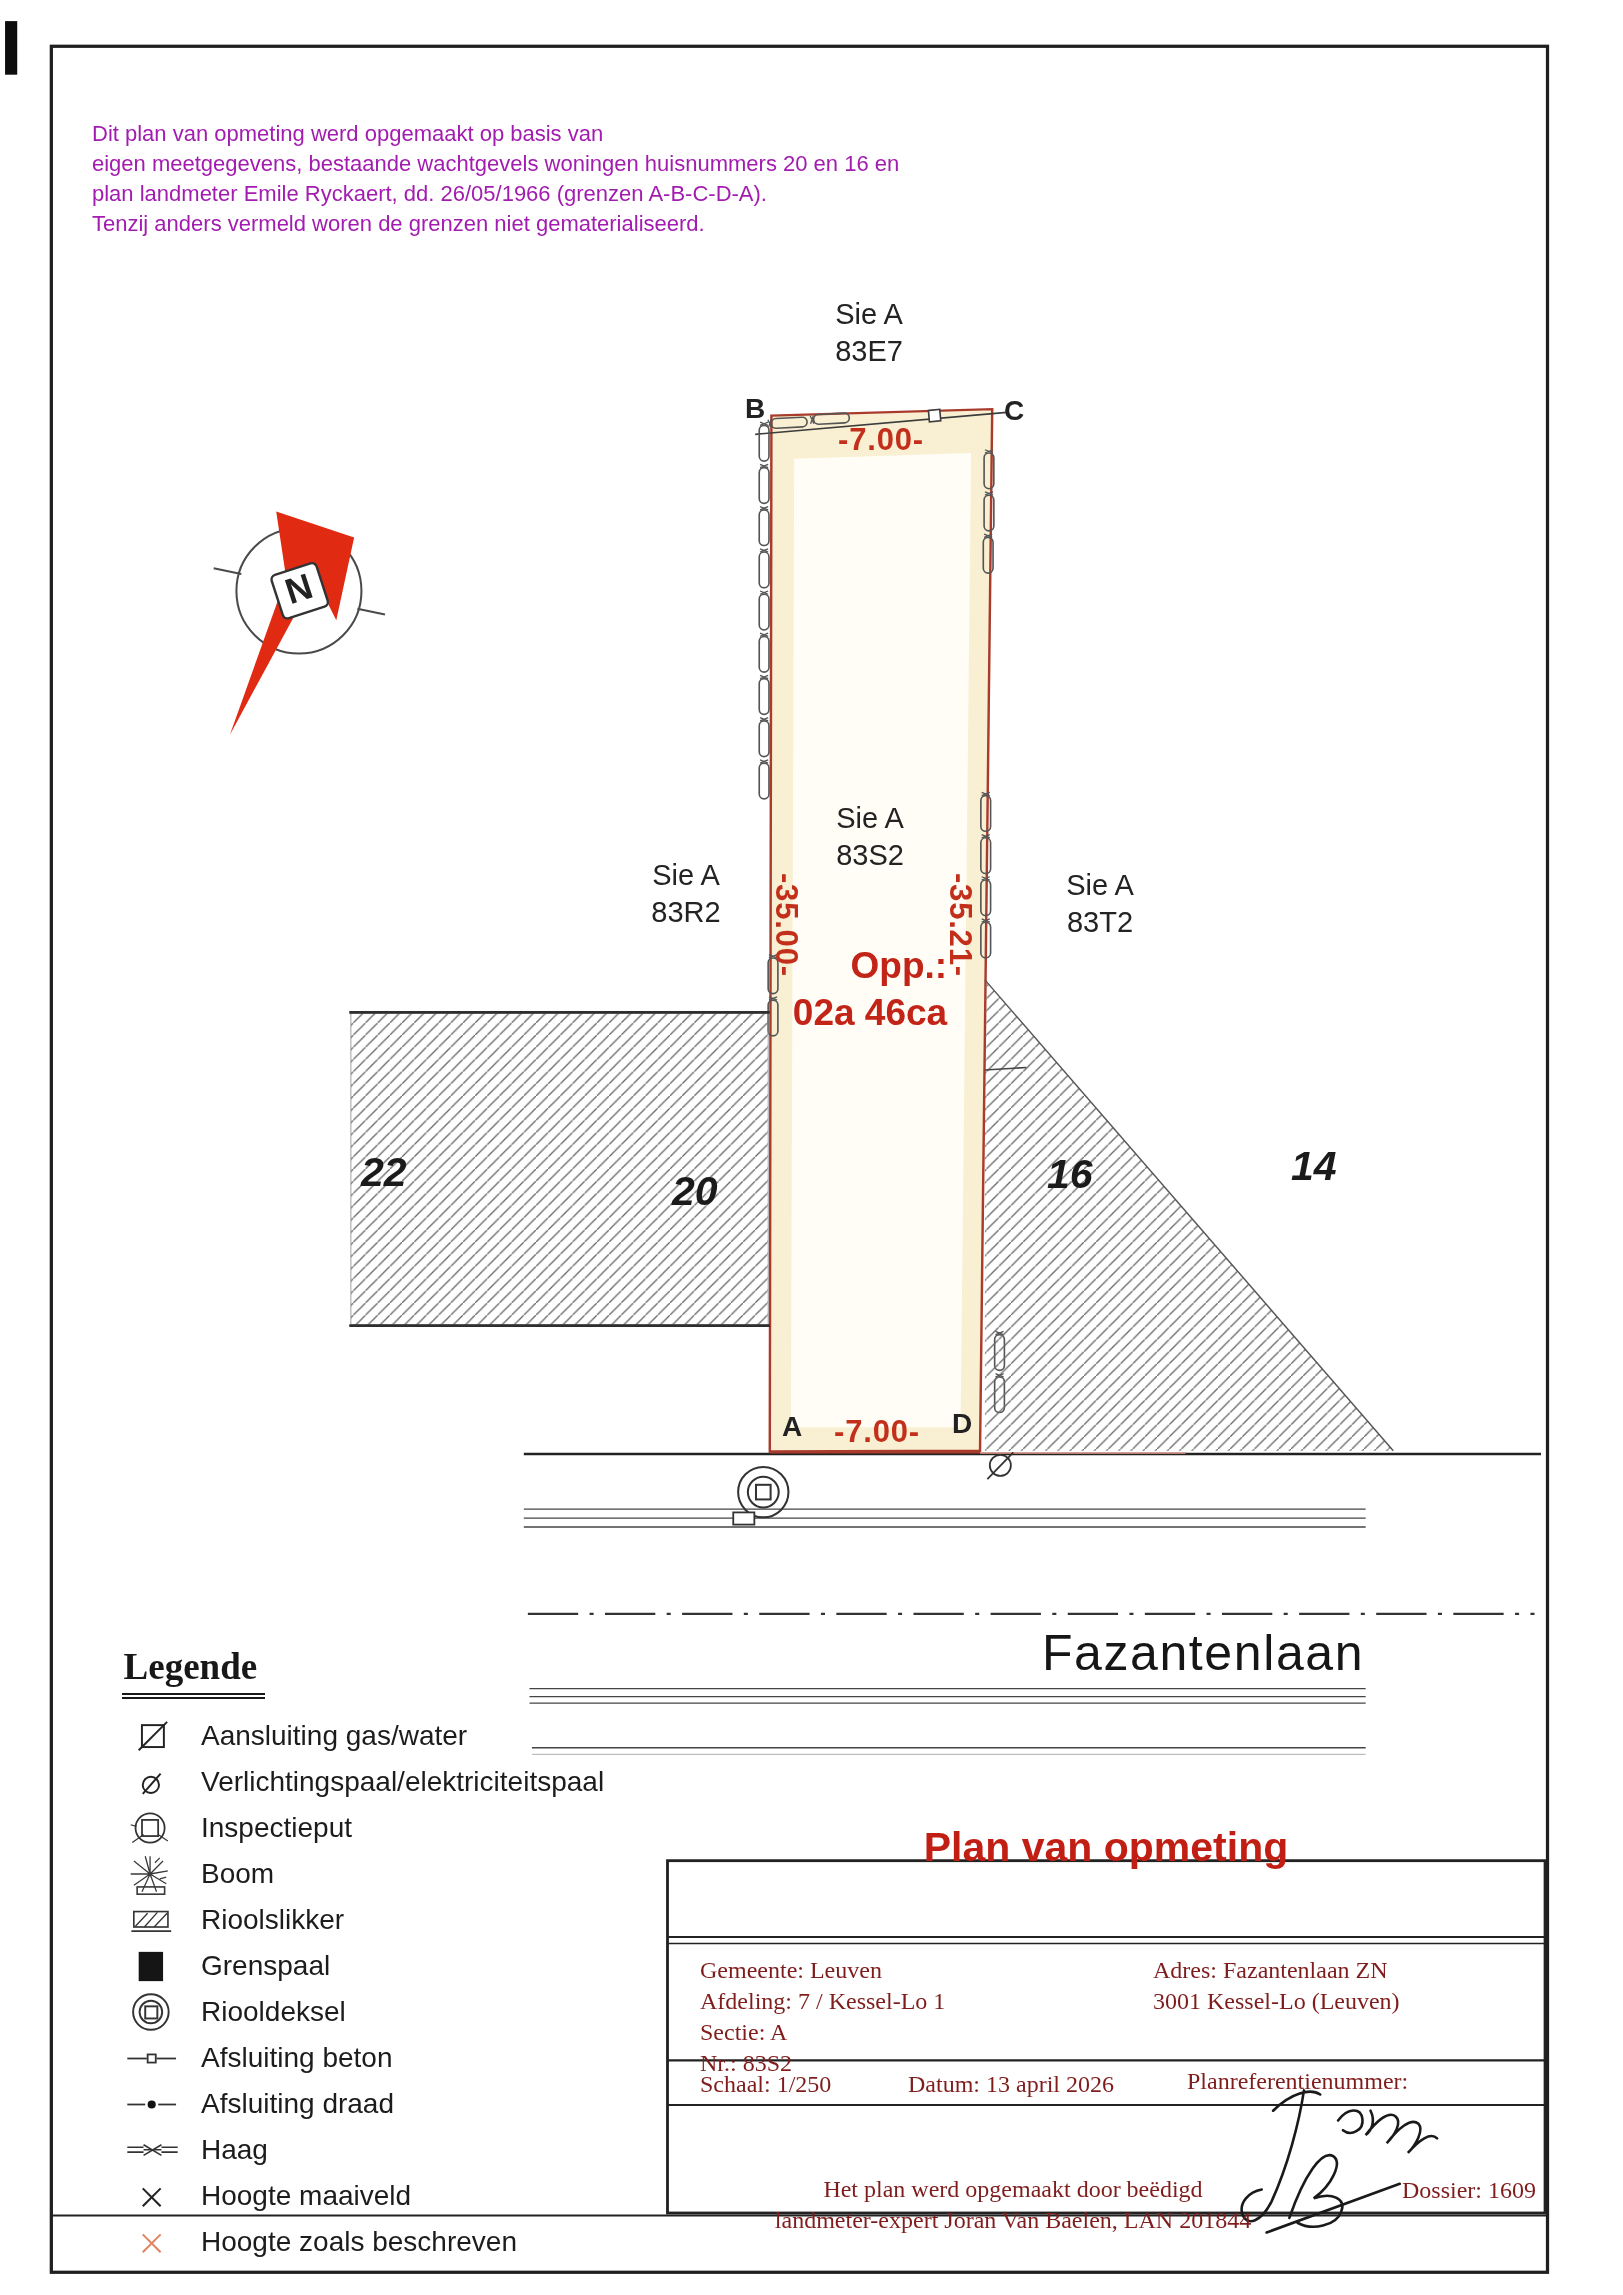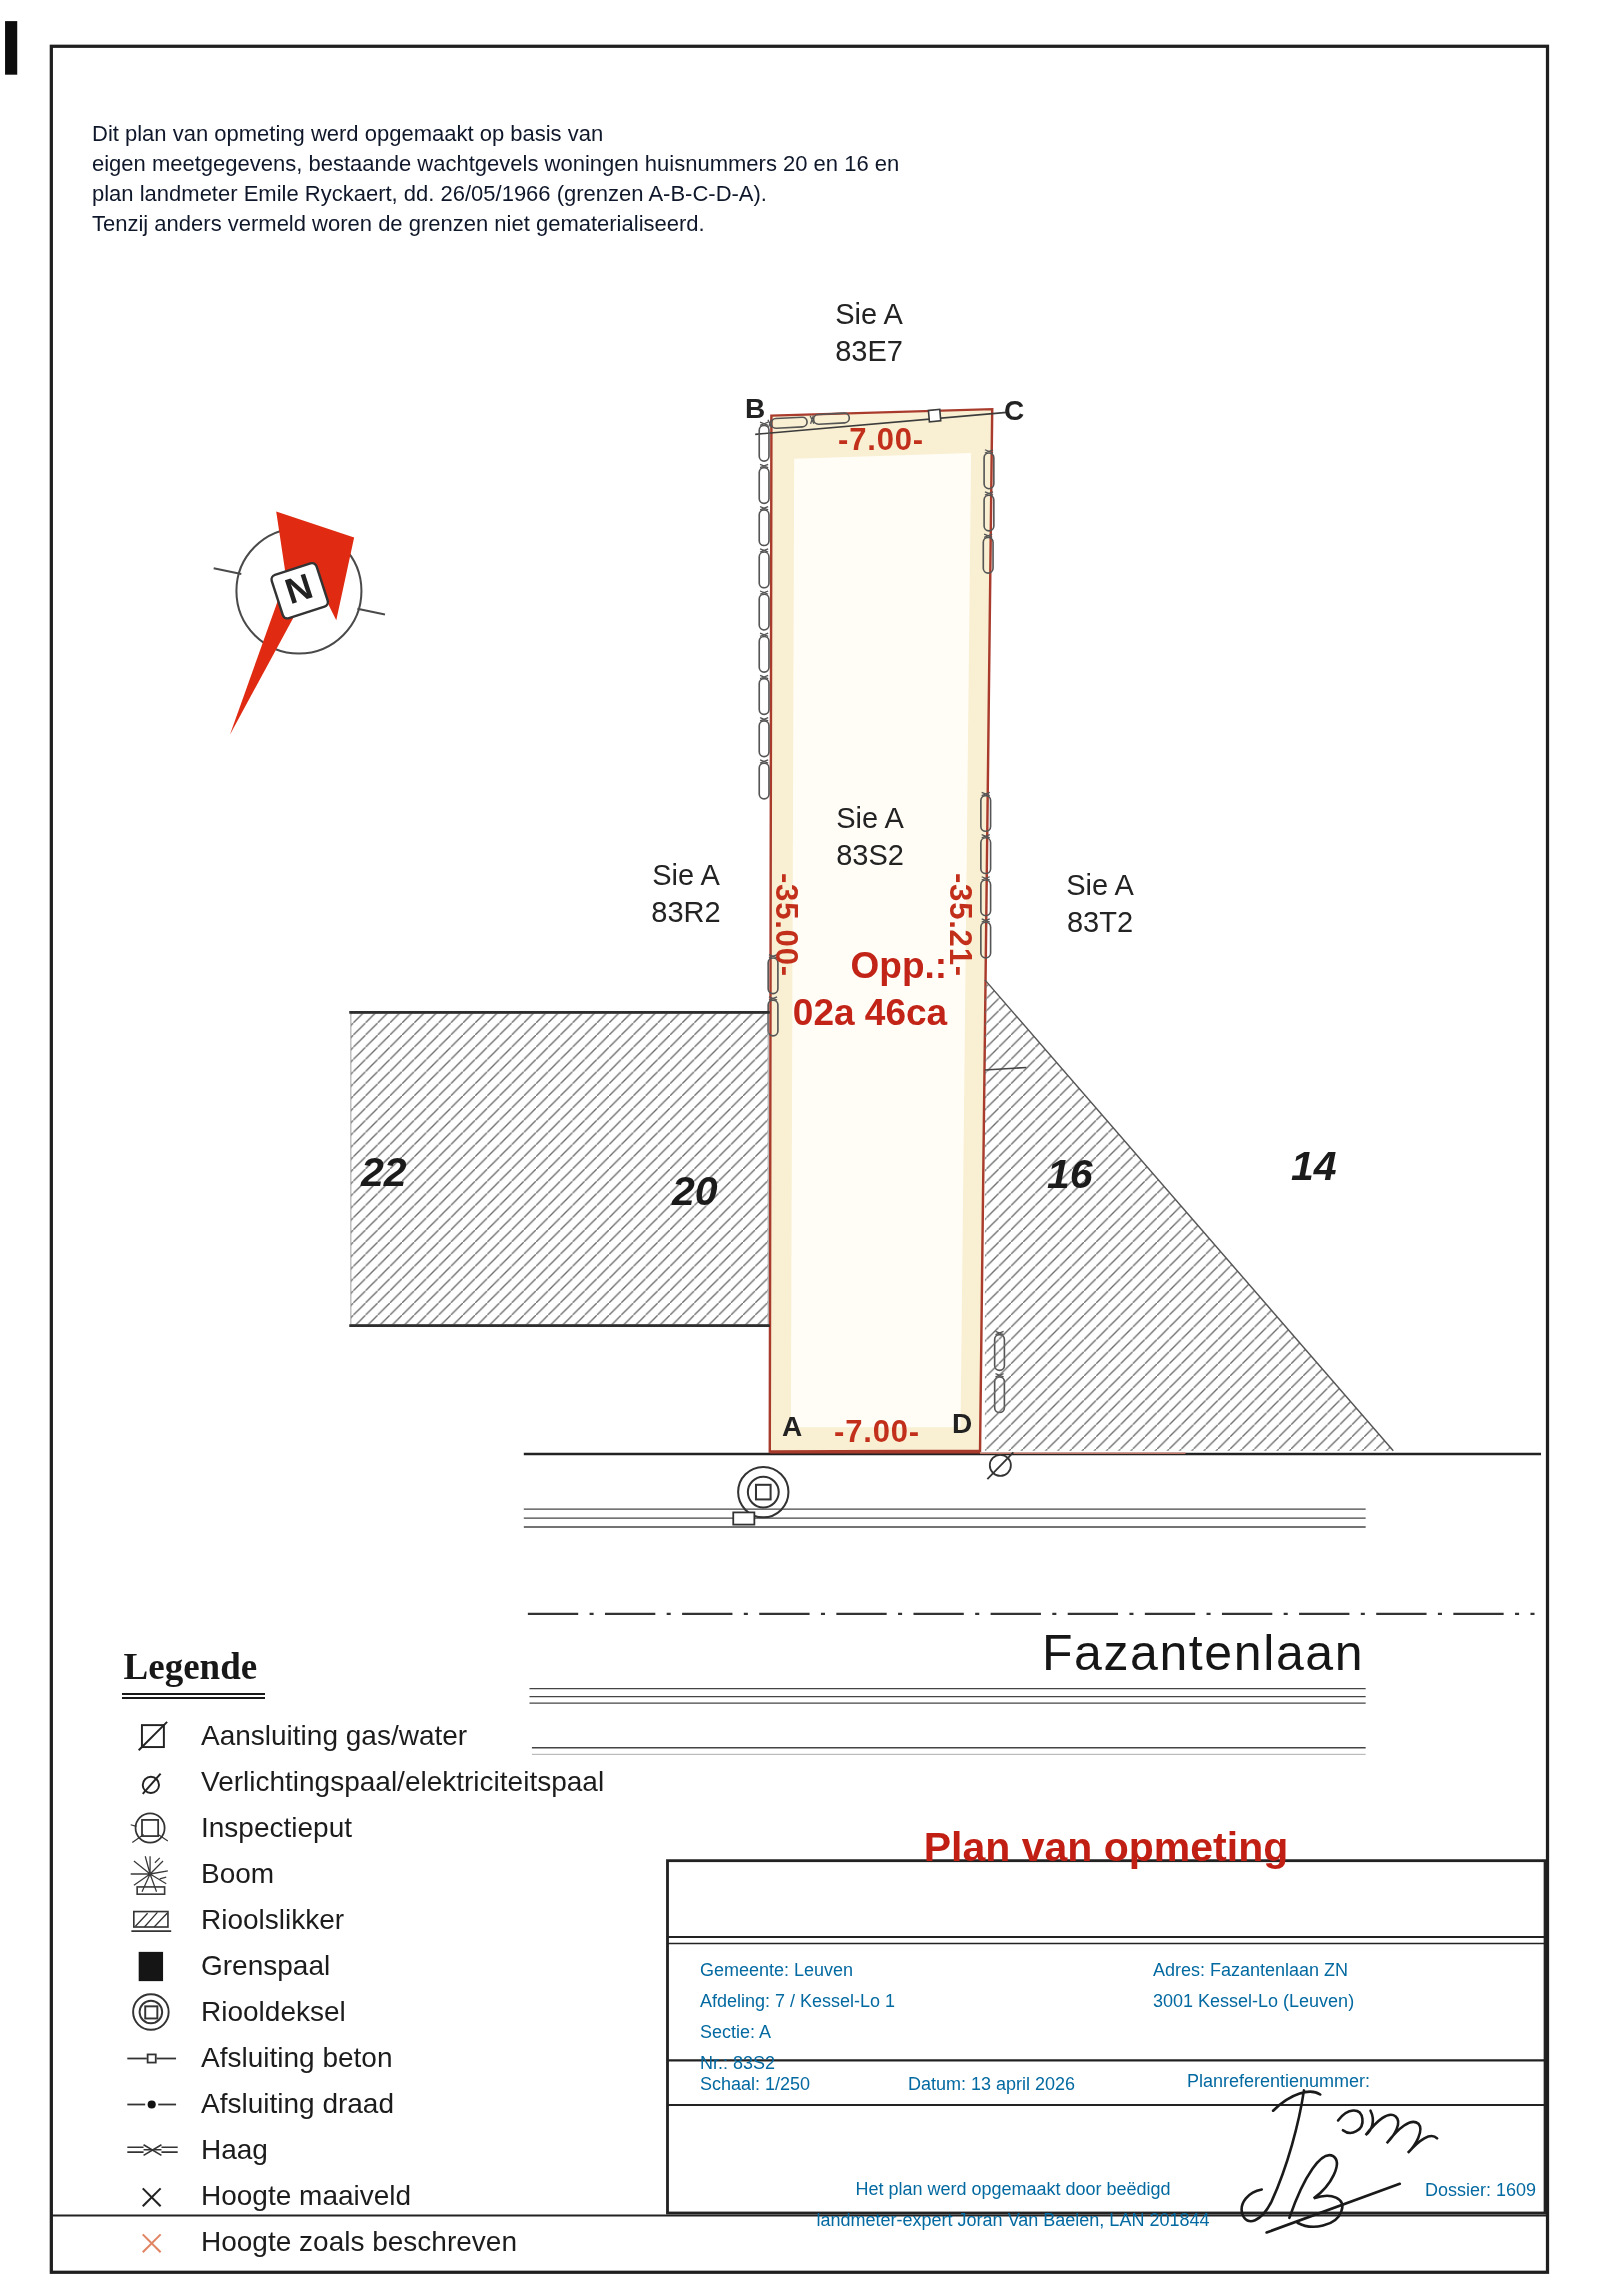--- a/index.html
+++ b/index.html
@@ -1,38 +1,38 @@
 <!DOCTYPE html>
 <html style="font-size:13px"><head>
 <meta charset="utf-8">
 <style>
   html,body{margin:0;padding:0;background:#fff;}
   .page{position:relative;width:1624px;height:2295px;background:#fff;overflow:hidden;
         font-family:"Liberation Sans",sans-serif;color:#1e1e1e;}
   .abs{position:absolute;}
   .plan-svg{position:absolute;left:0;top:0;}
   
-  .disclaimer{left:92px;top:119px;width:861px;font-size:22px;line-height:30px;color:#0f172a;}
+  .disclaimer{left:92px;top:119px;width:861px;font-size:22px;line-height:30px;color:#a21caf;}
   .parcel-label{font-size:29px;line-height:37px;text-align:center;transform:translateX(-50%);color:#232323;}
   .area-label{font-size:37px;line-height:47px;font-weight:700;text-align:center;
               transform:translateX(-50%);color:#c22417;}
   .dim{font-size:31px;font-weight:600;color:#c2301c;letter-spacing:0.8px;}
   .dim-v{transform-origin:left top;transform:rotate(90deg);}
   .corner{font-size:28px;font-weight:600;color:#222;}
   .house-no{font-size:41px;font-weight:700;font-style:italic;color:#1b1b1b;}
   .street-name{font-size:50px;color:#161616;transform:translateX(-50%);letter-spacing:1.6px;}
   .legend{left:104px;top:1645px;width:503px;}
   .legend-title{font-family:"Liberation Serif",serif;font-size:37px;font-weight:700;color:#181818;
                 display:inline-block;border-bottom:6.5px double #181818;padding:0 8px 4.9px 1.6px;
                 margin-left:18px;}
   .legend-rows{margin-top:14.6px;}
   .legend-row{display:flex;align-items:center;height:46px;}
   .legend-sym{width:97px;flex:0 0 97px;display:flex;justify-content:center;}
   .legend-lab{font-size:28px;color:#1c1c1c;}
-  .tb-text{font-size:18px;color:#0369a1;line-height:31px;}
+  .tb-text{font-size:24px;color:#7f1d1d;line-height:31px;font-family:Liberation Serif, serif;}
   .tb-title{font-size:41px;font-weight:700;color:#c21f14;transform:translateX(-50%);}
   .statement{text-align:center;transform:translateX(-50%);margin-top:45px;}
 </style>
 </head>
 <body>
 
 <div class="page">
 
   <svg class="plan-svg" width="1624" height="2295" viewBox="0 0 2000 2827">
     <defs>

